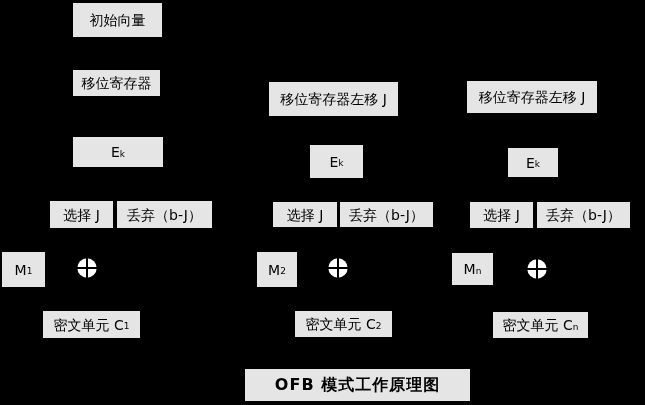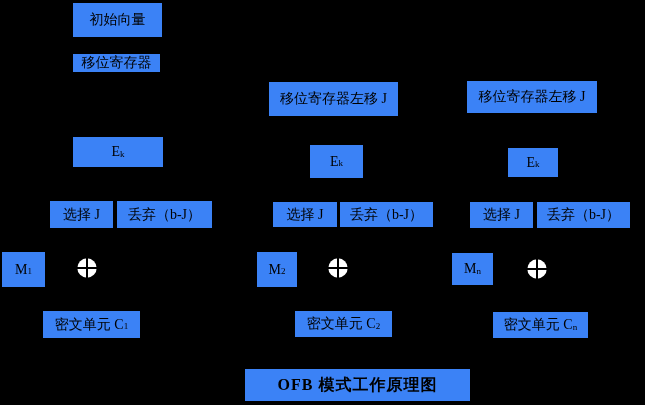--- a/index.html
+++ b/index.html
@@ -7,42 +7,41 @@
     width:645px;height:405px;
     background:#000;
     font-family:"DejaVu Sans",sans-serif;
     overflow:hidden;
   }
   .diagram{
     position:relative;width:645px;height:405px;background:#000;
   }
   .box{
     position:absolute;
-    background:#3b82f6;
+    background:#e5e5e5;
     color:#000;
     display:flex;align-items:center;justify-content:center;
     font-size:14px;
     line-height:1;
     white-space:nowrap;
     box-sizing:border-box;
-    font-family:Liberation Serif, serif;
   }
   .box sub{font-size:9px;line-height:1;transform:translateY(2px);}
   .cipher .base{font-size:14px;}
   .title-box{font-weight:bold;font-size:16px;letter-spacing:1px;}
   .xor{position:absolute;width:20px;height:20px;}
 </style>
 </head>
 <body>
 
 <div class="diagram">
 
   <div class="box" style="left:73px;top:3px;width:89px;height:34px;">初始向量</div>
 
-  <div class="box" style="left:73px;top:54px;width:87px;height:18px;">移位寄存器</div>
+  <div class="box" style="left:73px;top:70px;width:87px;height:26px;">移位寄存器</div>
 
   <div class="box cipher" style="left:73px;top:137px;width:90px;height:30px;">
     <span class="base">E</span>
       <sub>k</sub>
   </div>
 
   <div class="box" style="left:50px;top:201px;width:63px;height:27px;">选择 J</div>
 
   <div class="box" style="left:117px;top:201px;width:95px;height:27px;">丢弃（b-J）</div>
 

